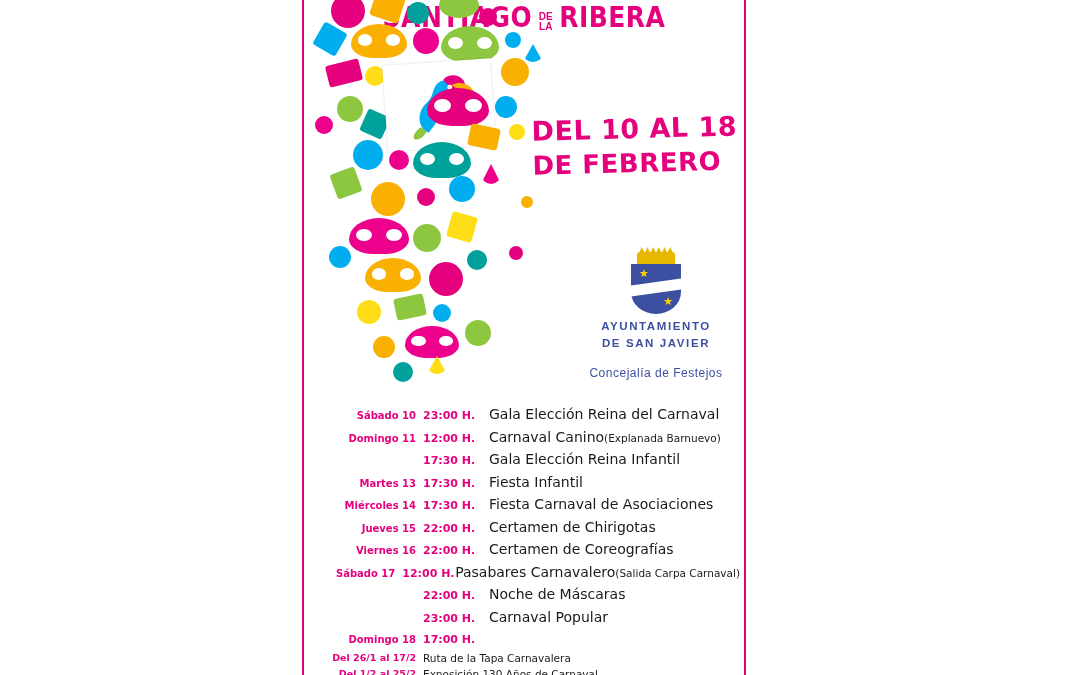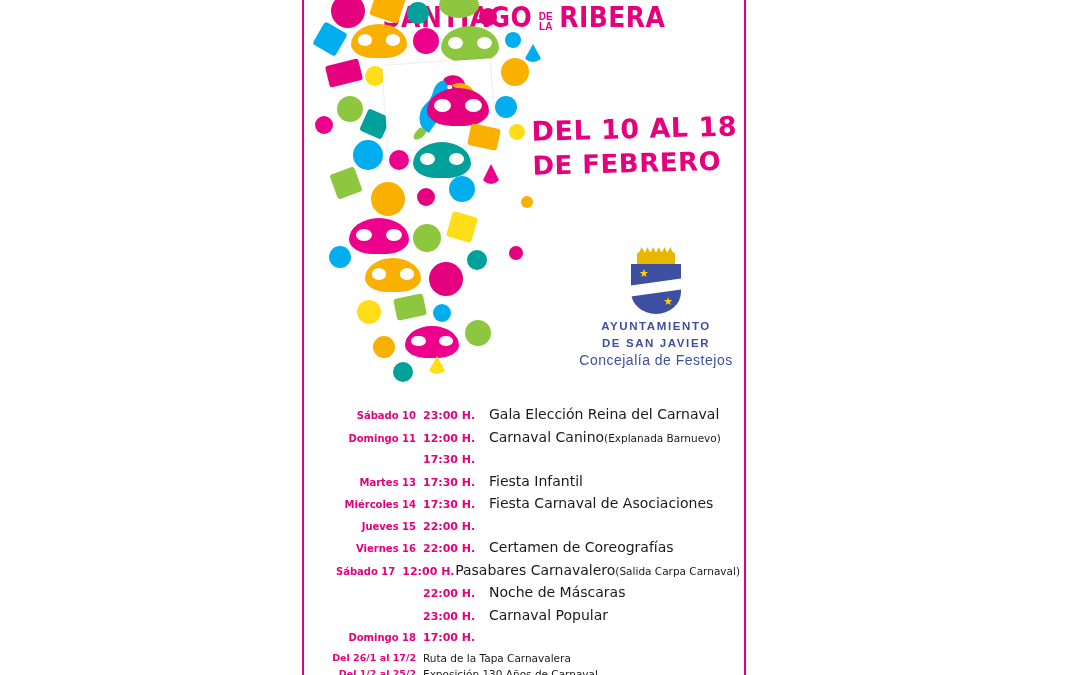--- a/index.html
+++ b/index.html
@@ -173,23 +173,23 @@
   #ayto1 {
     color: #3d4fa1;
     font-size: 11.5px;
     font-weight: bold;
     letter-spacing: 1.6px;
     line-height: 13px;
     margin-top: 4px;
   }
   #ayto2 {
     color: #3d4fa1;
-    font-size: 14px;
+    font-size: 12px;
     letter-spacing: 0.5px;
-    margin-top: 2px;
+    margin-top: 16px;
   }
 
   
   #programme {
     position: absolute;
     left: 8px;
     top: 404px;
     width: 428px;
     font-family: "DejaVu Sans", sans-serif;
   }
@@ -343,40 +343,42 @@
       <div class="prow">
         <span class="pday">Domingo 11</span>
         <span class="ptime">12:00 H.</span>
         <span class="pevent">Carnaval Canino</span>
         <span class="pnote">(Explanada Barnuevo)</span>
       </div>
 
       <div class="prow">
         <span class="pday"></span>
         <span class="ptime">17:30 H.</span>
+        <span class="pevent">Gala Elección Reina Infantil</span>
         <span class="pnote"></span>
       </div>
 
       <div class="prow">
         <span class="pday">Martes 13</span>
         <span class="ptime">17:30 H.</span>
         <span class="pevent">Fiesta Infantil</span>
         <span class="pnote"></span>
       </div>
 
       <div class="prow">
         <span class="pday">Miércoles 14</span>
         <span class="ptime">17:30 H.</span>
         <span class="pevent">Fiesta Carnaval de Asociaciones</span>
         <span class="pnote"></span>
       </div>
 
       <div class="prow">
         <span class="pday">Jueves 15</span>
         <span class="ptime">22:00 H.</span>
+        <span class="pevent">Certamen de Chirigotas</span>
         <span class="pnote"></span>
       </div>
 
       <div class="prow">
         <span class="pday">Viernes 16</span>
         <span class="ptime">22:00 H.</span>
         <span class="pevent">Certamen de Coreografías</span>
         <span class="pnote"></span>
       </div>
 

